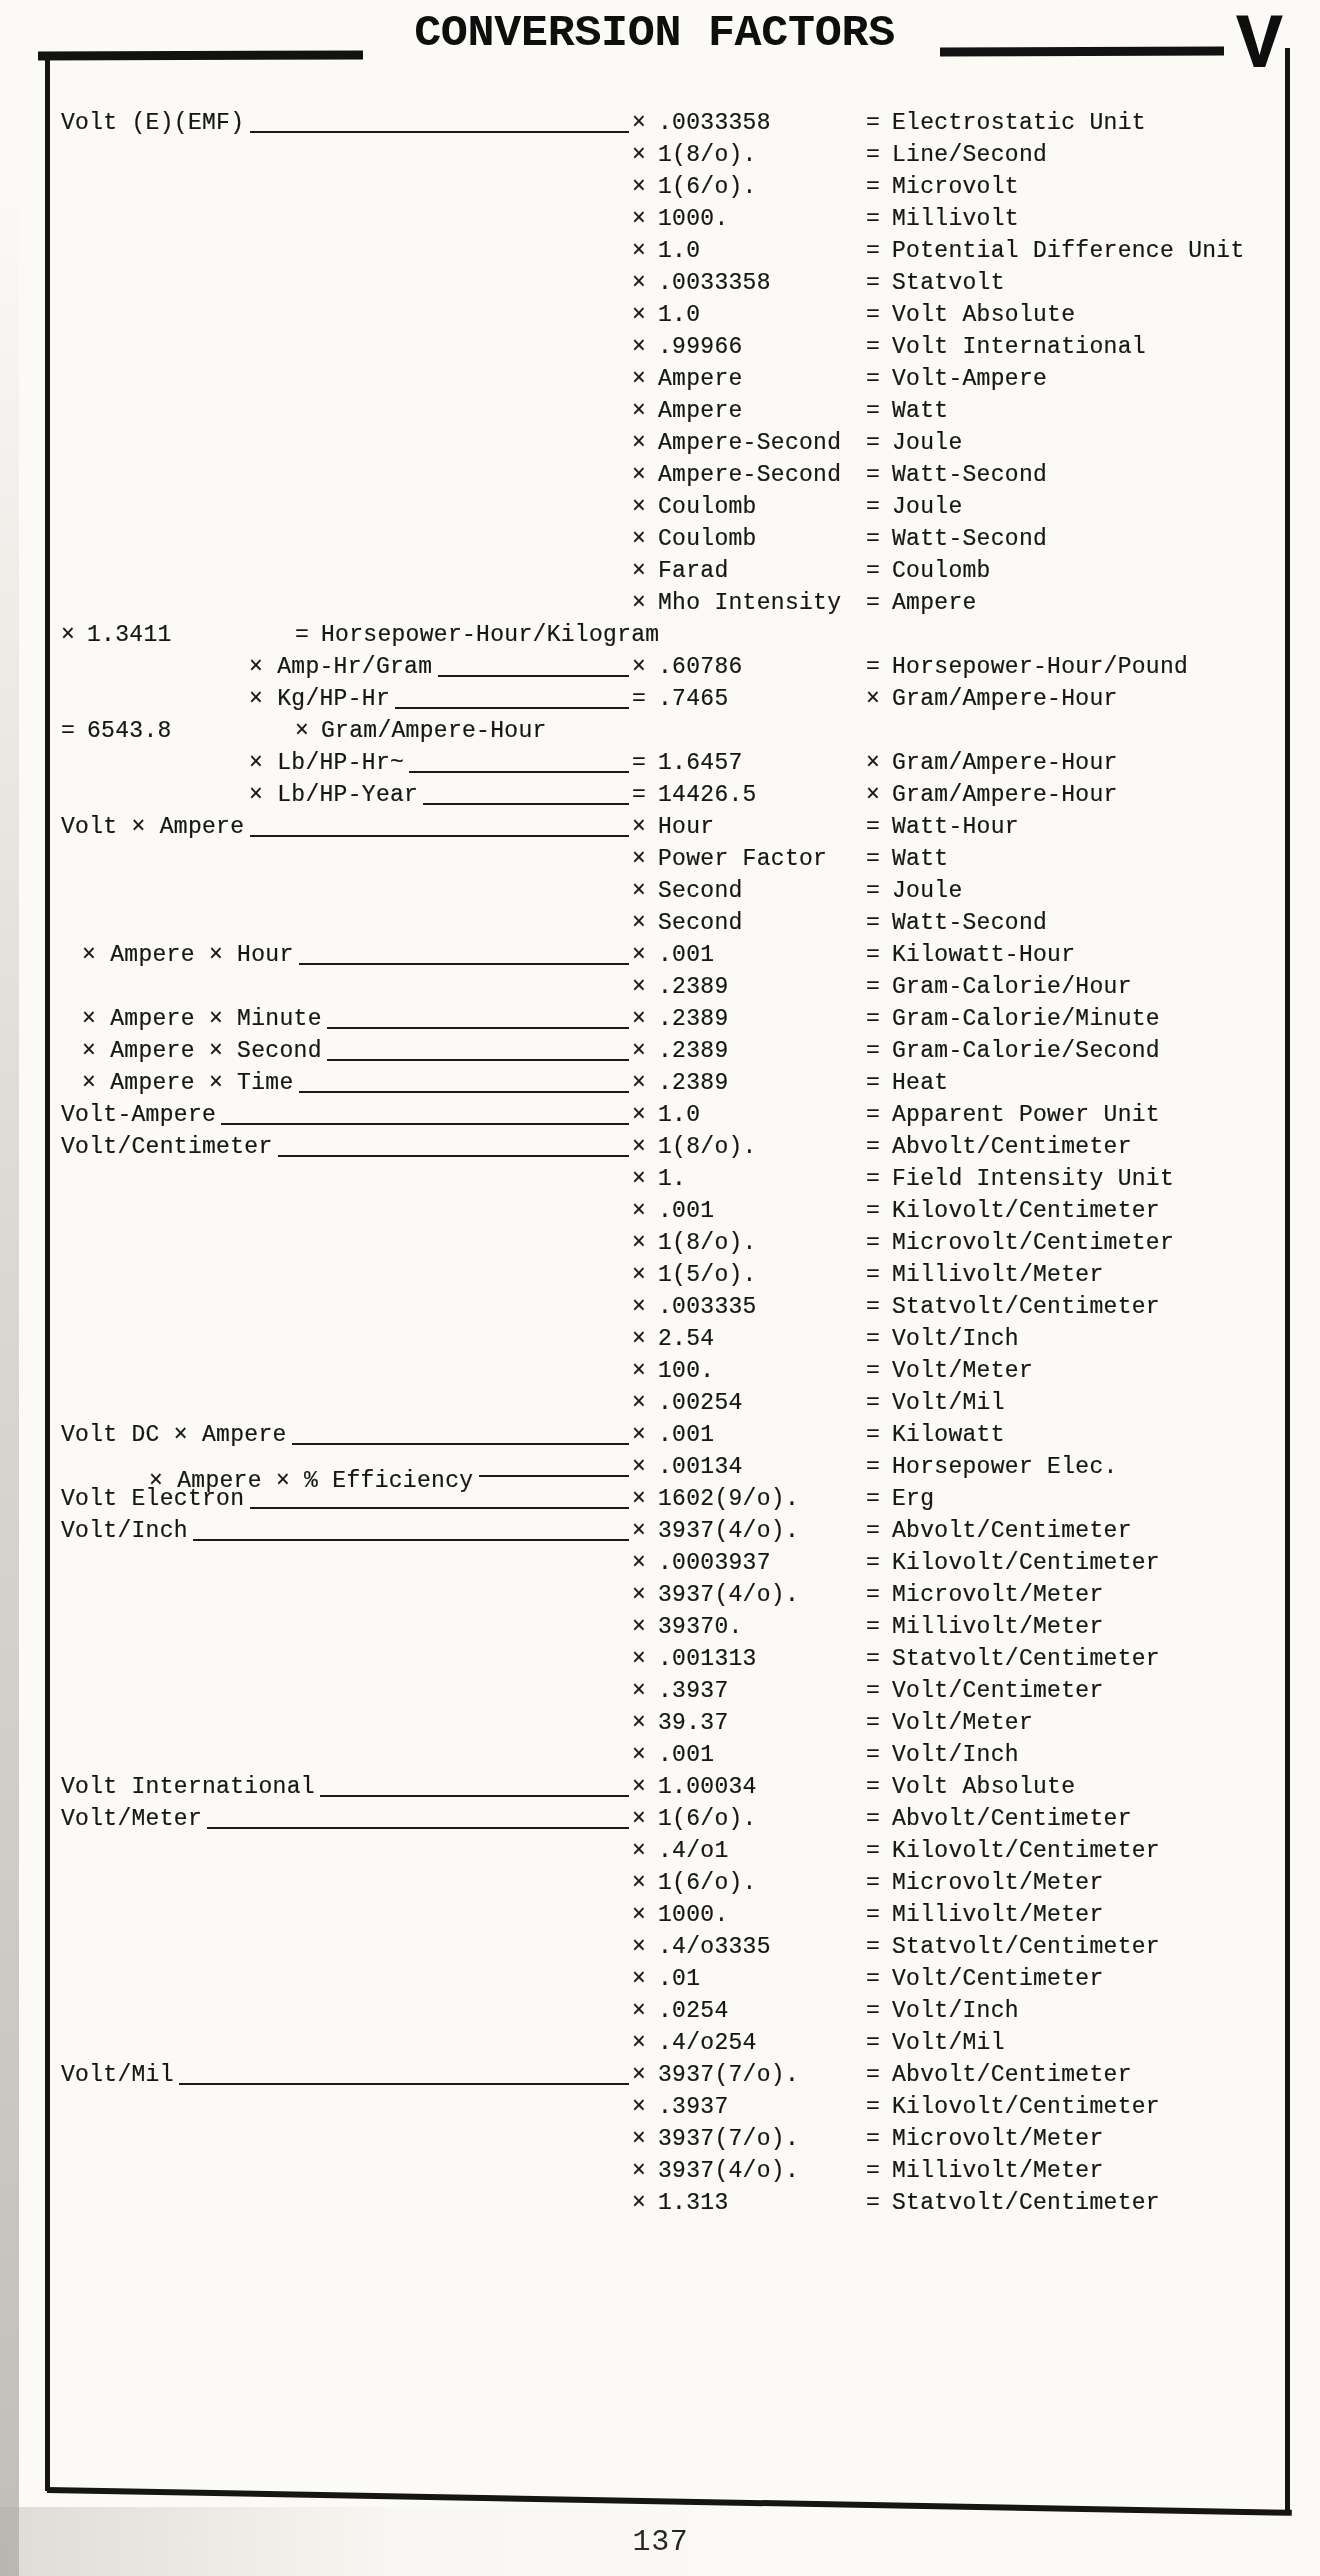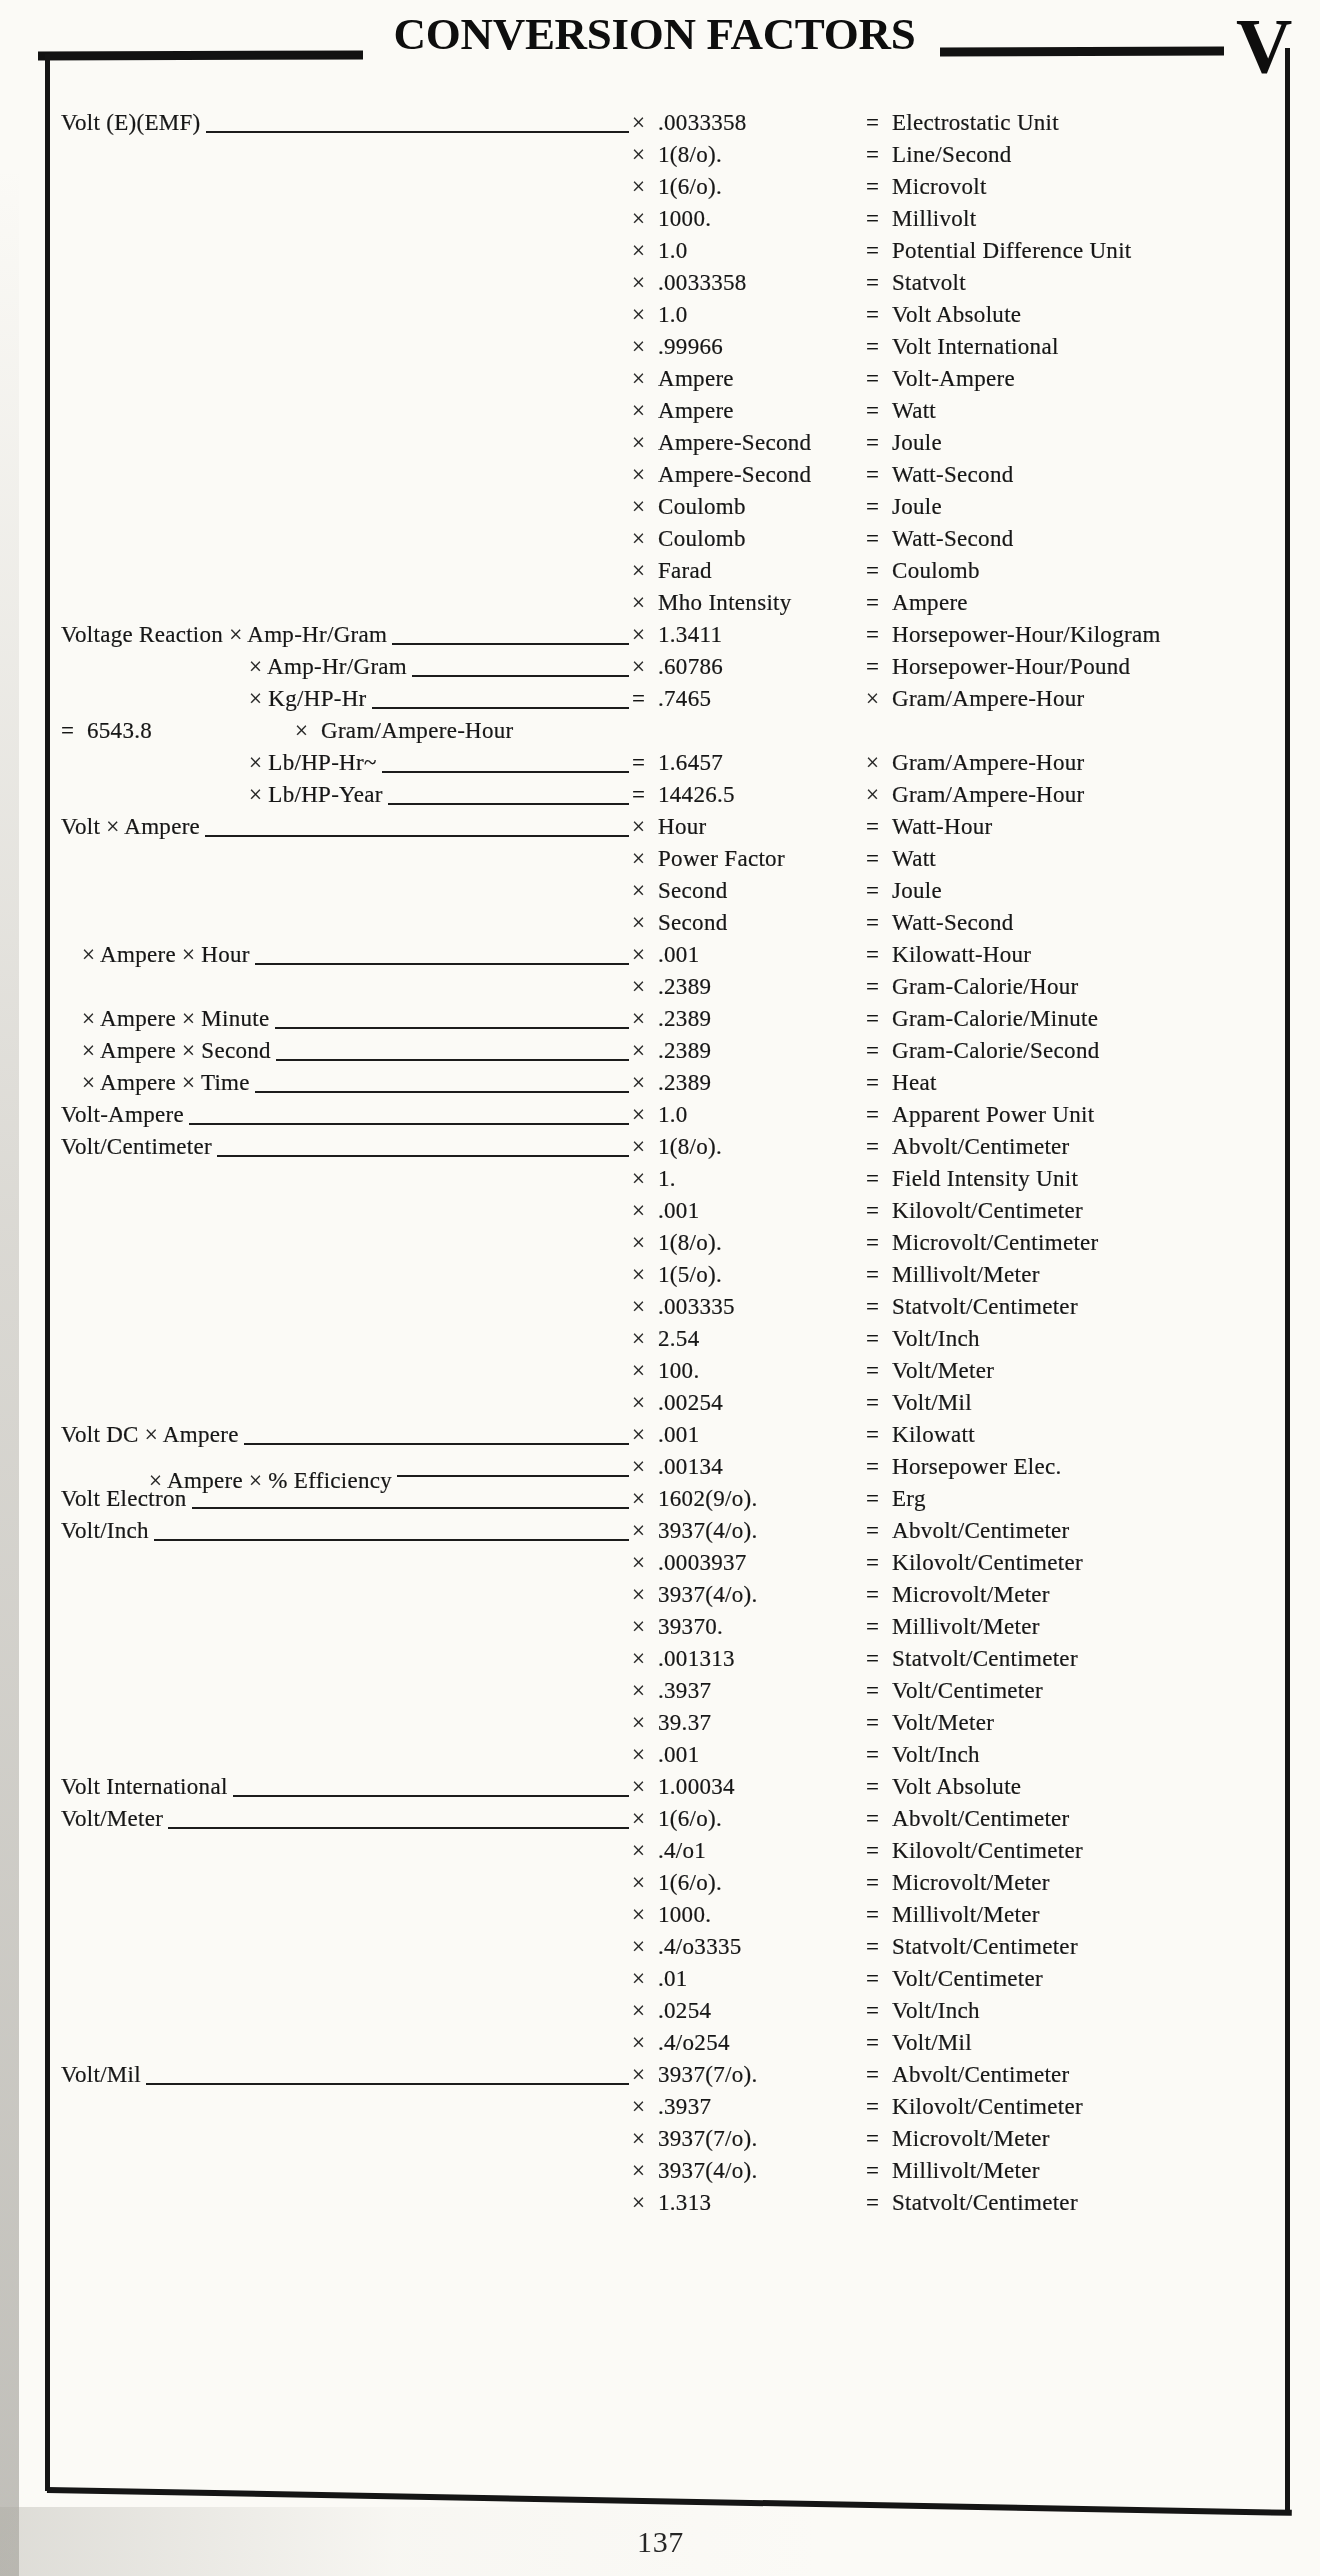--- a/index.html
+++ b/index.html
@@ -1,20 +1,20 @@
 <!DOCTYPE html>
 <html style="font-size:10.4px"><head>
 <meta charset="utf-8">
 <style>
   html,body{margin:0;padding:0;background:#ffffff;}
   .page{
     position:relative;
     width:1321px;height:2576px;
     background:#fbfaf6;
-    font-family:Liberation Serif, serif;
+    font-family:Liberation Mono, monospace;
     color:#161616;
     overflow:hidden;
   }
   
   .scan-edge{
     position:absolute;left:0;top:168px;width:19.4px;height:2408px;
     background:linear-gradient(to bottom, rgba(200,198,192,0) 0%, rgba(178,175,168,.45) 45%, rgba(152,150,143,.6) 100%);
   }
   .scan-bottom{
     position:absolute;left:0;top:2507px;width:100%;height:69px;
@@ -296,24 +296,20 @@
     <div class="c2">
       <span class="op">×</span>
       <span class="factor">Mho Intensity</span>
     </div>
     <div class="c3">
       <span class="eq">=</span>
       <span class="result">Ampere</span>
     </div>
   </div>
       <div class="row">
-    <div class="c1">
-      <span class="lbl ind-0">Voltage Reaction × Amp-Hr/Gram</span>
-      <span class="leader"></span>
-    </div>
     <div class="c2">
       <span class="op">×</span>
       <span class="factor">1.3411</span>
     </div>
     <div class="c3">
       <span class="eq">=</span>
       <span class="result">Horsepower-Hour/Kilogram</span>
     </div>
   </div>
       <div class="row">

